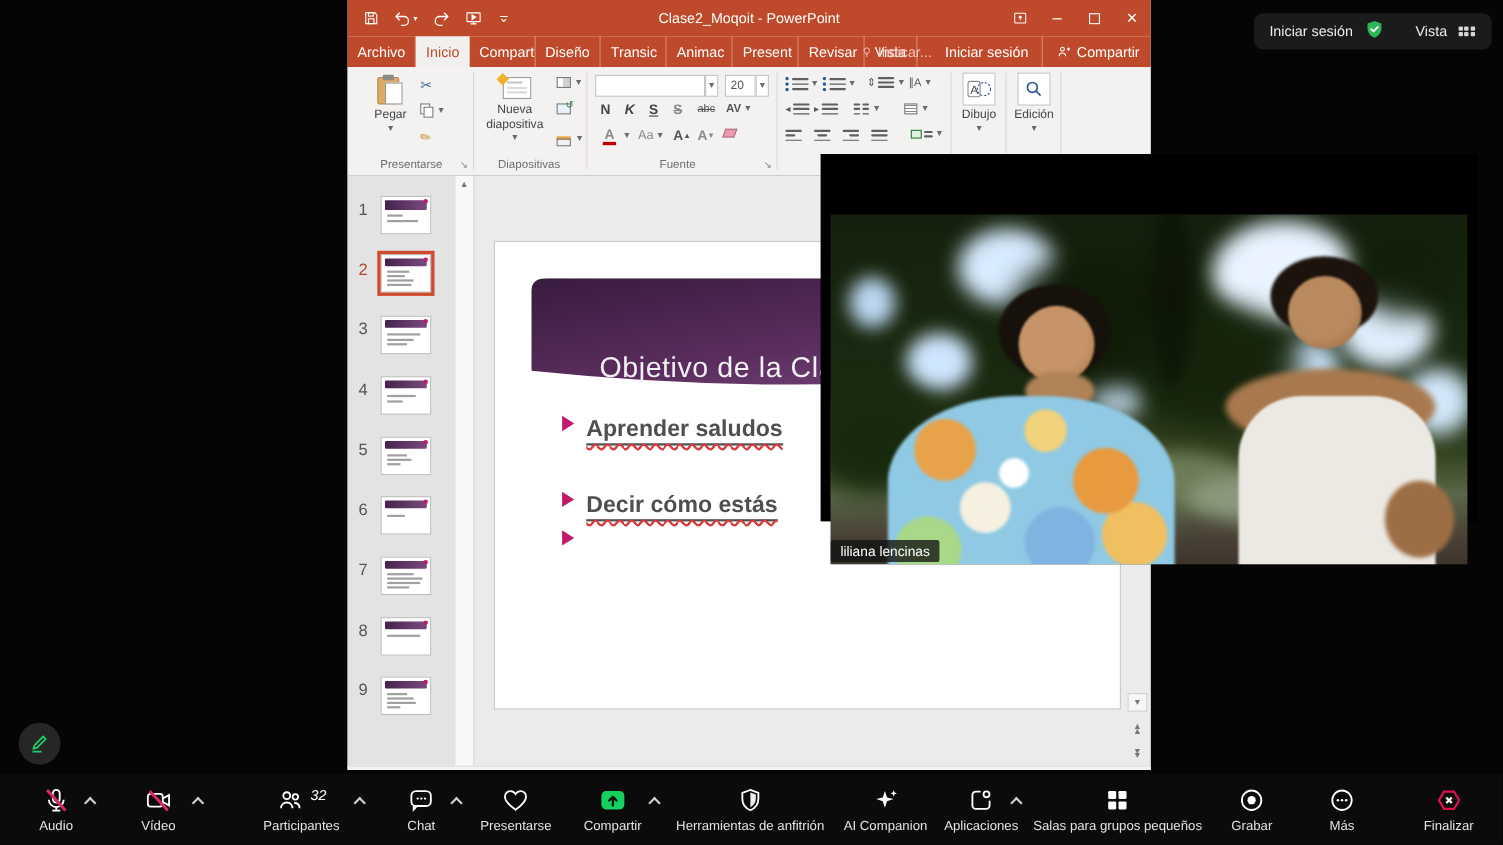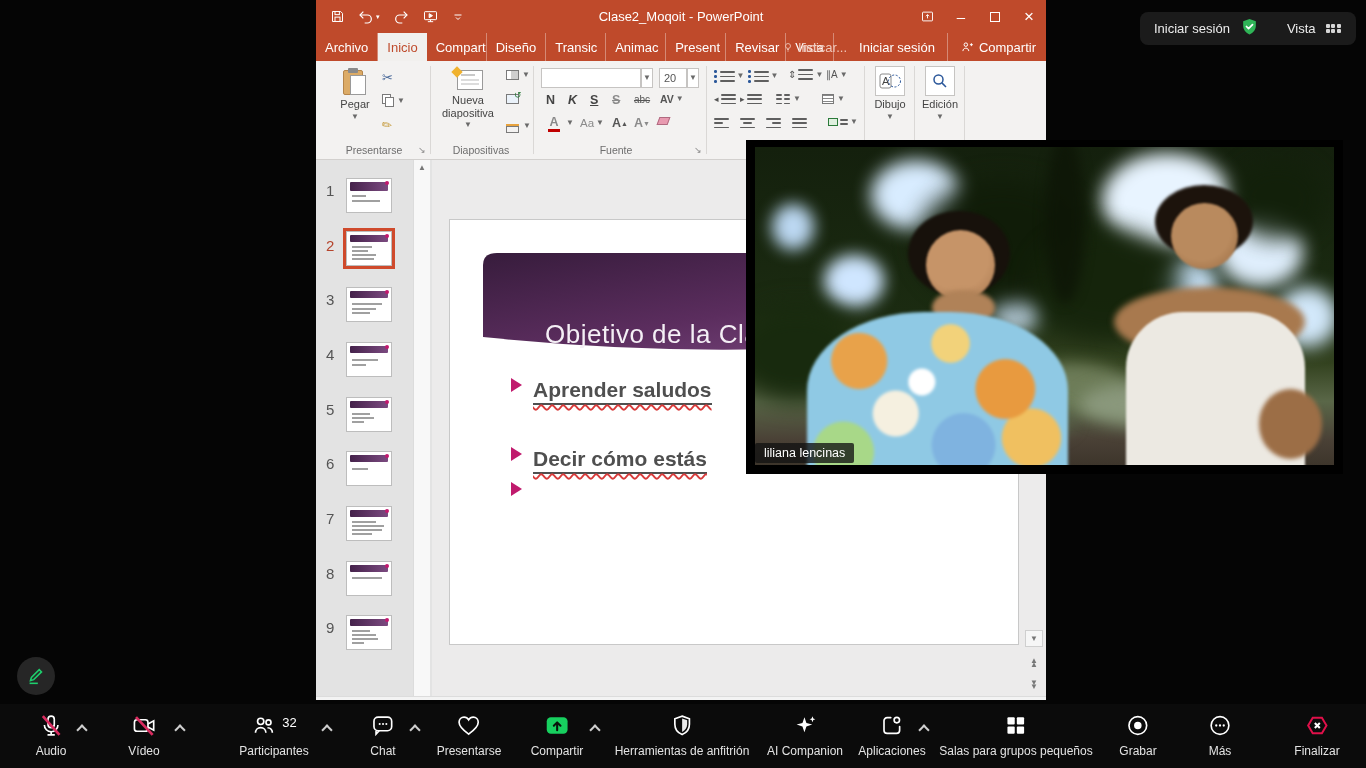--- a/index.html
+++ b/index.html
@@ -85,34 +85,34 @@
                  border-bottom:7px solid transparent; margin-right:11px; }
   .bullet .bt { font-size:21px; font-weight:bold; color:#4f4f4f;
                 border-bottom:2.5px solid #4f4f4f;
                 text-decoration:underline wavy #d83a3a 1.5px; text-underline-offset:7px; padding-bottom:1px; }
   
   #pptStatus { left:0; top:696px; width:730px; height:4px; background:#f3f3f3; border-top:1px solid #dcdcdc; }
 
   
   #video { left:746px; top:140px; width:597px; height:334px; background:#000; z-index:30; padding:7px 9px 9px 9px; }
   #scene { position:relative; width:100%; height:100%; overflow:hidden;
-           background:linear-gradient(180deg,#14200d 0%,#1b2b11 52%,#33421f 68%,#5a6748 80%,#4a4136 92%,#3d352b 100%); }
+           background:linear-gradient(180deg,#14200d 0%,#1b2b11 52%,#33421f 68%,#5a6748 80%,#4a4136 92%,#3d352b 100%);margin-top:48px; }
   .blob { position:absolute; border-radius:50%; }
   .tag { position:absolute; left:0px; bottom:2px; background:rgba(18,18,18,.78); color:#fff; font-size:12.5px;
          padding:3px 9px; border-radius:2px; z-index:5; }
 
   
   #pencilBtn { left:17px; top:657px; width:38px; height:38px; border-radius:50%; background:#262626;
                display:flex; align-items:center; justify-content:center; z-index:45; }
 
   
   #zbar { left:0; top:704px; width:1366px; height:64px; background:#0b0b0b; z-index:40; }
   .zi { position:absolute; top:9px; transform:translateX(-50%); display:flex; flex-direction:column;
         align-items:center; width:max-content; }
-  .zi .ic { height:28px; display:flex; align-items:flex-start; justify-content:center; gap:4px; }
+  .zi .ic { height:28px; display:flex; align-items:center; justify-content:center; gap:4px;font-style:italic; }
   .zi .lb { margin-top:3px; color:#e3e3e3; font-size:12px; white-space:nowrap; }
   .zi .badge { color:#fff; font-size:13px; margin-left:2px; align-self:flex-start; margin-top:2px; }
   .zcaret { position:absolute; top:22px; }
 </style>
 </head>
 <body>
 
 <div id="topPill" class="abs">
   <span class="t">Iniciar sesión</span>
   <span>

